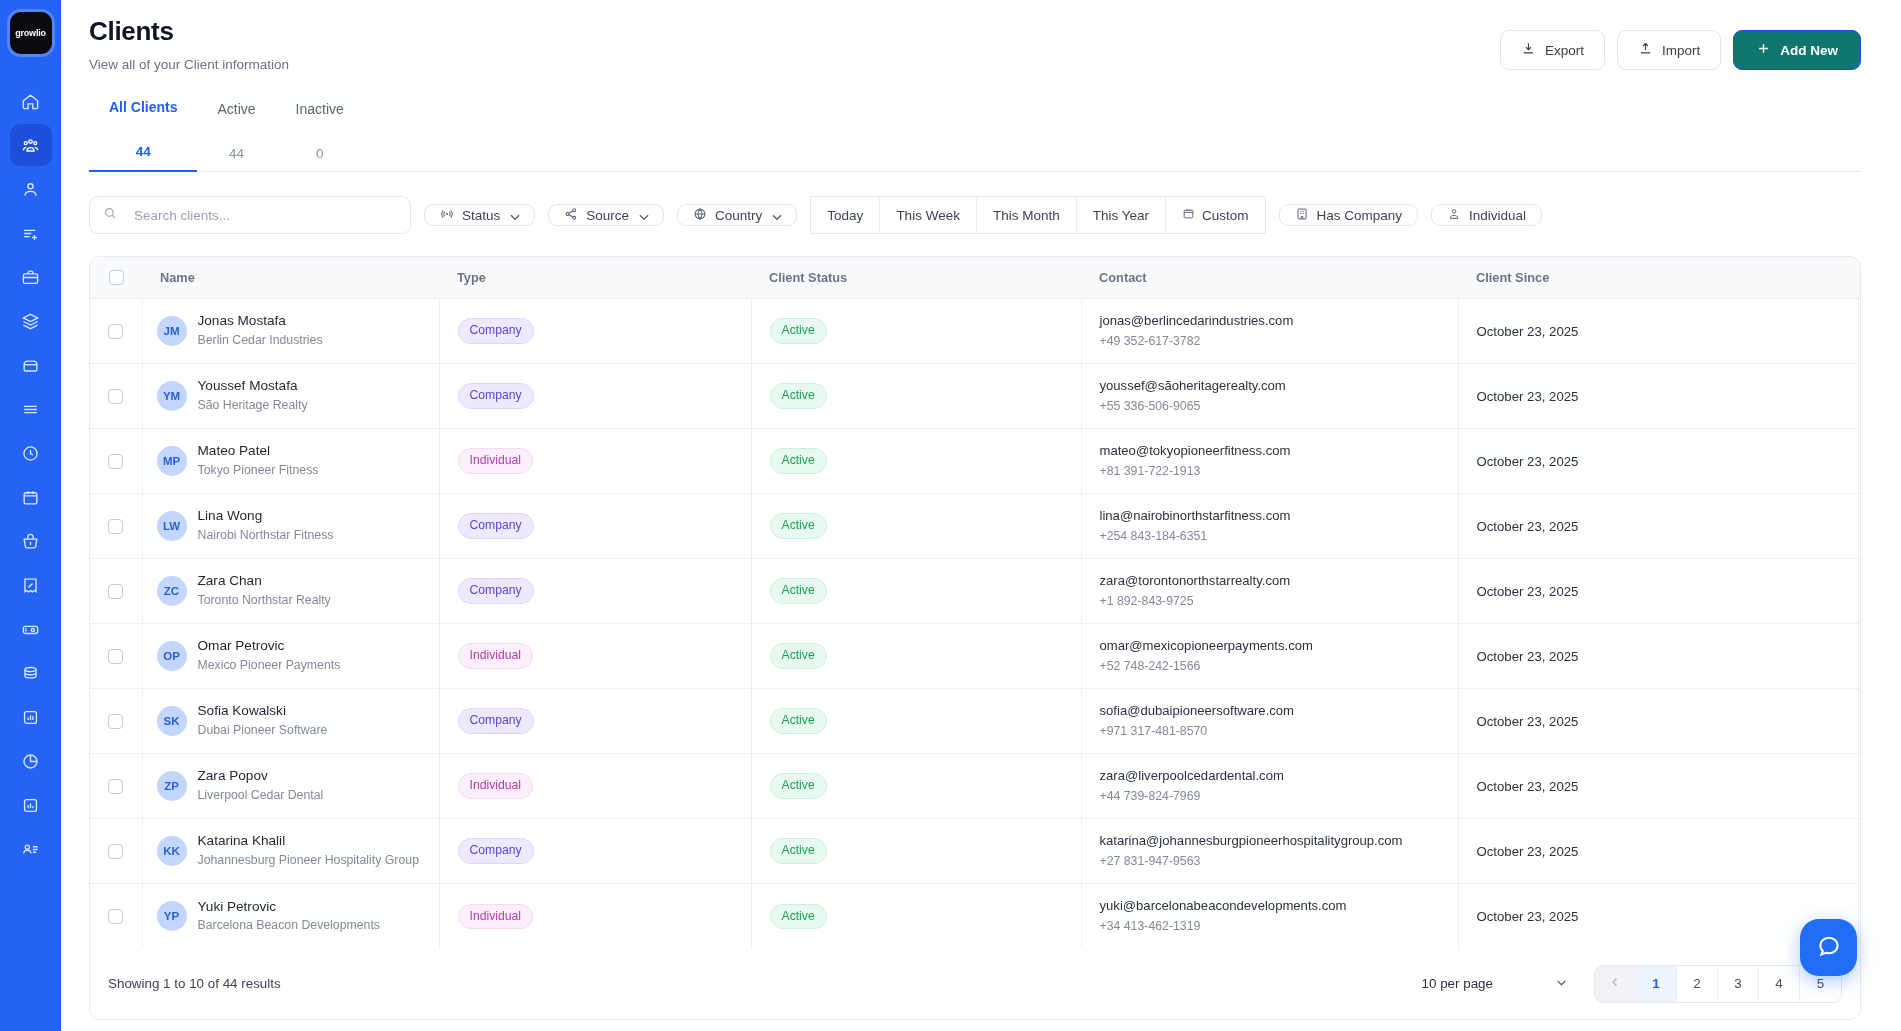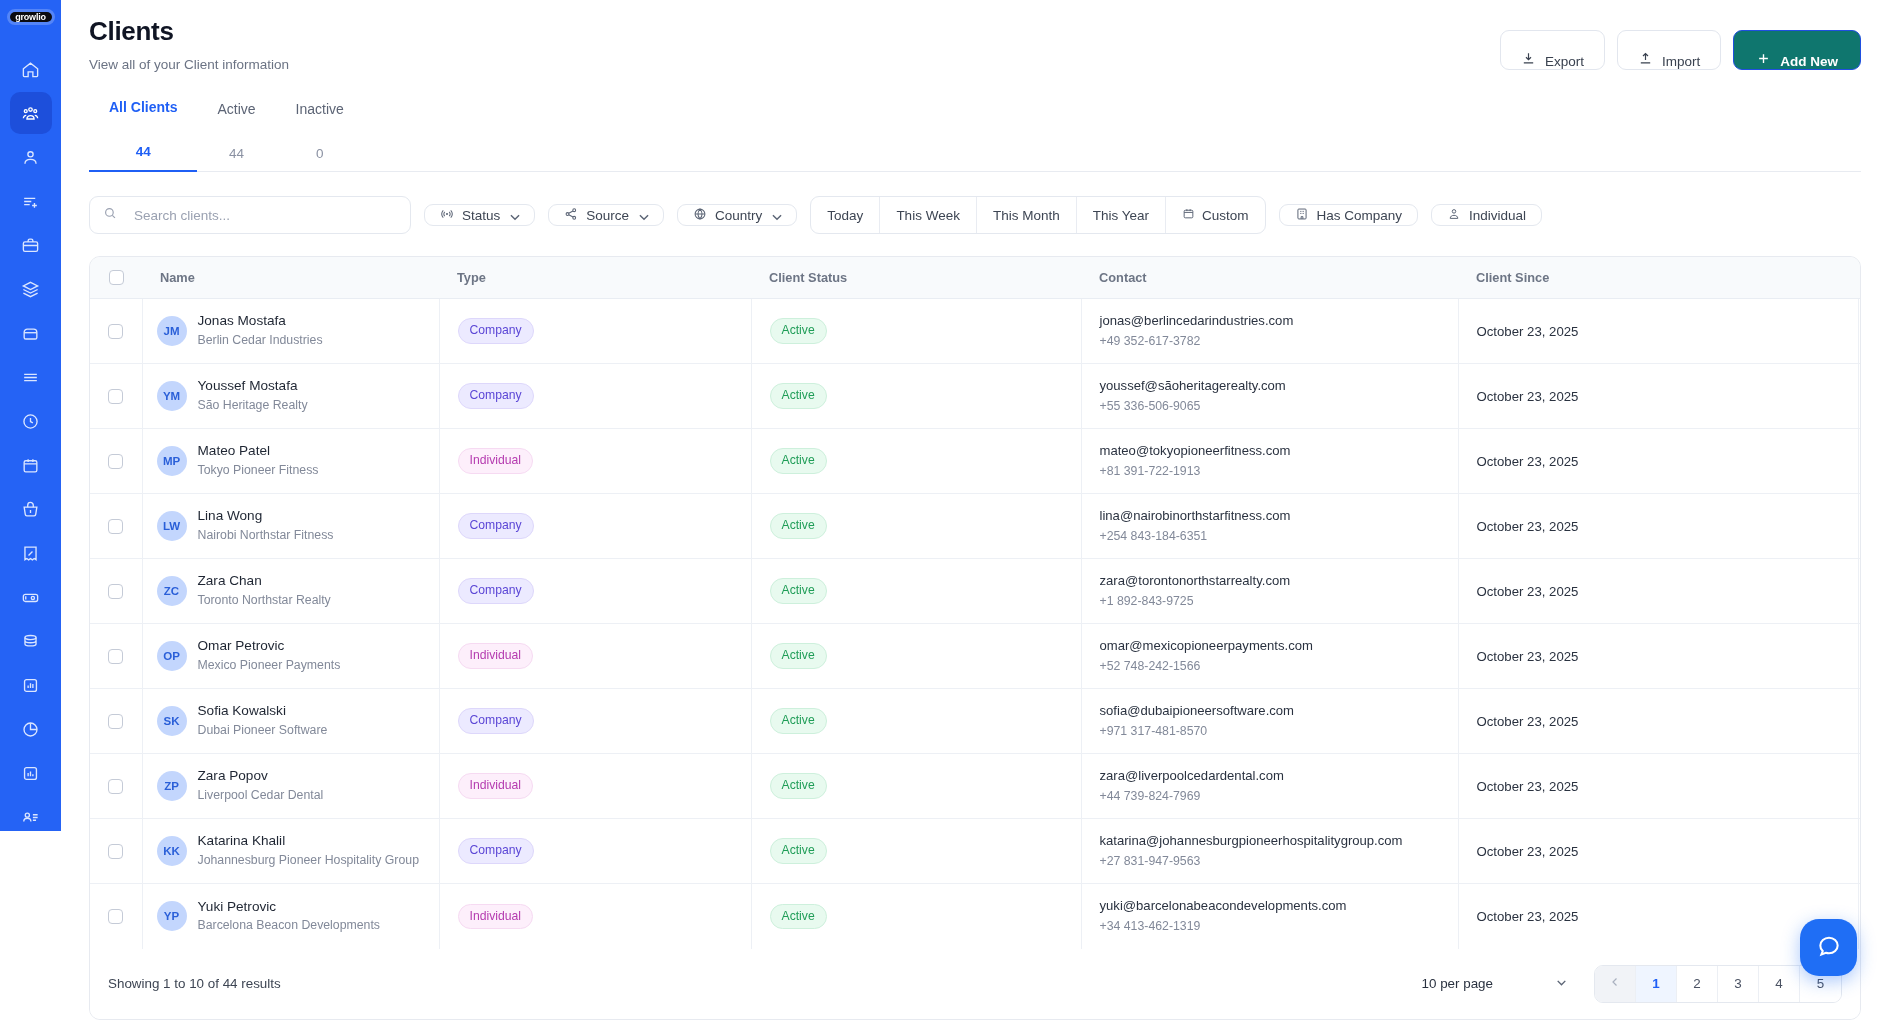--- a/index.html
+++ b/index.html
@@ -6,21 +6,21 @@
   html, body {
     width: 1901px; height: 1031px;
     font-family: "Liberation Sans", sans-serif;
     background: #ffffff;
     overflow: hidden;
   }
   .app { display: flex; width: 1901px; height: 1031px; }
 
   
   .sidebar {
-    width: 61px; flex: 0 0 61px; height: 831px;
+    width: 61px; flex: 0 0 61px; height: 1031px;
     background: #2563f5;
     display: flex; flex-direction: column; align-items: center;
     padding-top: 12px;
   }
   .logo {
     width: 42px; height: 42px; border-radius: 11px;
     background: #0b0b0f;
     display: flex; align-items: center; justify-content: center;
     color: #fff; font-size: 9px; font-weight: 700; letter-spacing: -.2px;
     outline: 3px solid rgba(255,255,255,.22);
@@ -39,21 +39,21 @@
   .main { flex: 1; position: relative; height: 1031px; overflow: hidden; }
   .page { padding: 16px 40px 0 28px; }
 
   .topbar { display: flex; align-items: flex-start; justify-content: space-between; }
   .title { font-size: 26px; font-weight: 700; color: #101524; letter-spacing: -.3px; }
   .subtitle { font-size: 13.5px; color: #6b7384; margin-top: 10px; }
 
   .actions { display: flex; align-items: center; gap: 12px; padding-top: 14px; }
   .btn {
     height: 40px; border: 1px solid #e2e6ee; background: #fff;
-    border-radius: 9px; display: inline-flex; align-items: flex-end; gap: 9px;
+    border-radius: 9px; display: inline-flex; align-items: center; gap: 9px;
     padding: 0 20px; font-size: 13.5px; color: #39414f; font-weight: 500;
   }
   .btn svg { width: 15px; height: 15px; }
   .btn-primary {
     background: #0f766e; border-color: #1f4fe0; color: #fff; font-weight: 600;
     padding: 0 22px;
   }
 
   
   .tabs {
@@ -81,21 +81,21 @@
   }
   .search input::placeholder { color: #9aa1b1; }
   .fbtn {
     height: 22px; border: 1px solid #e4e8ef; background: #fff; border-radius: 9px;
     display: inline-flex; align-items: center; gap: 8px; padding: 0 15px;
     font-size: 13.5px; color: #3d4553;
   }
   .fbtn svg { width: 14px; height: 14px; color: #5b6персона; color: #5b6475; }
   .chev { width: 11px; height: 11px; color: #8b92a3; }
   .seg {
-    height: 38px; border: 1px solid #e4e8ef; border-radius: 9px; background: #fff;
+    height: 38px; border: 1px solid #e4e8ef; border-radius: 1px; background: #fff;
     display: inline-flex; align-items: stretch; overflow: hidden;
   }
   .seg > div {
     display: inline-flex; align-items: center; gap: 7px; padding: 0 16px;
     font-size: 13.5px; color: #3d4553; border-right: 1px solid #e9ecf2;
   }
   .seg > div:last-child { border-right: none; }
   .seg svg { width: 13px; height: 13px; color: #5b6475; }
 
   

